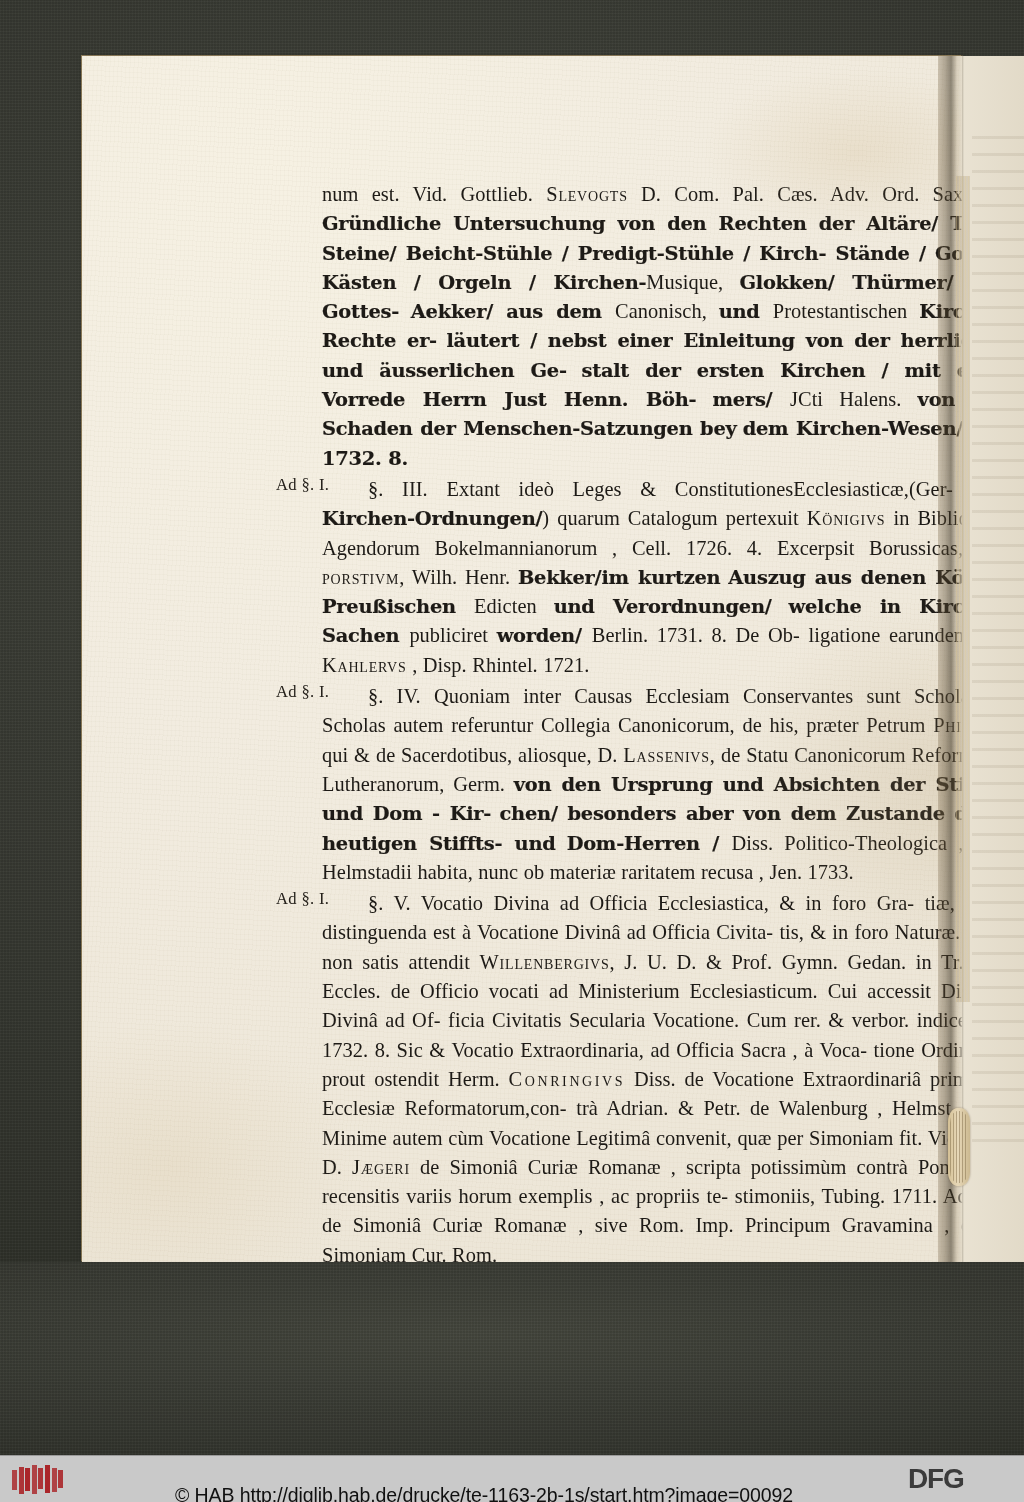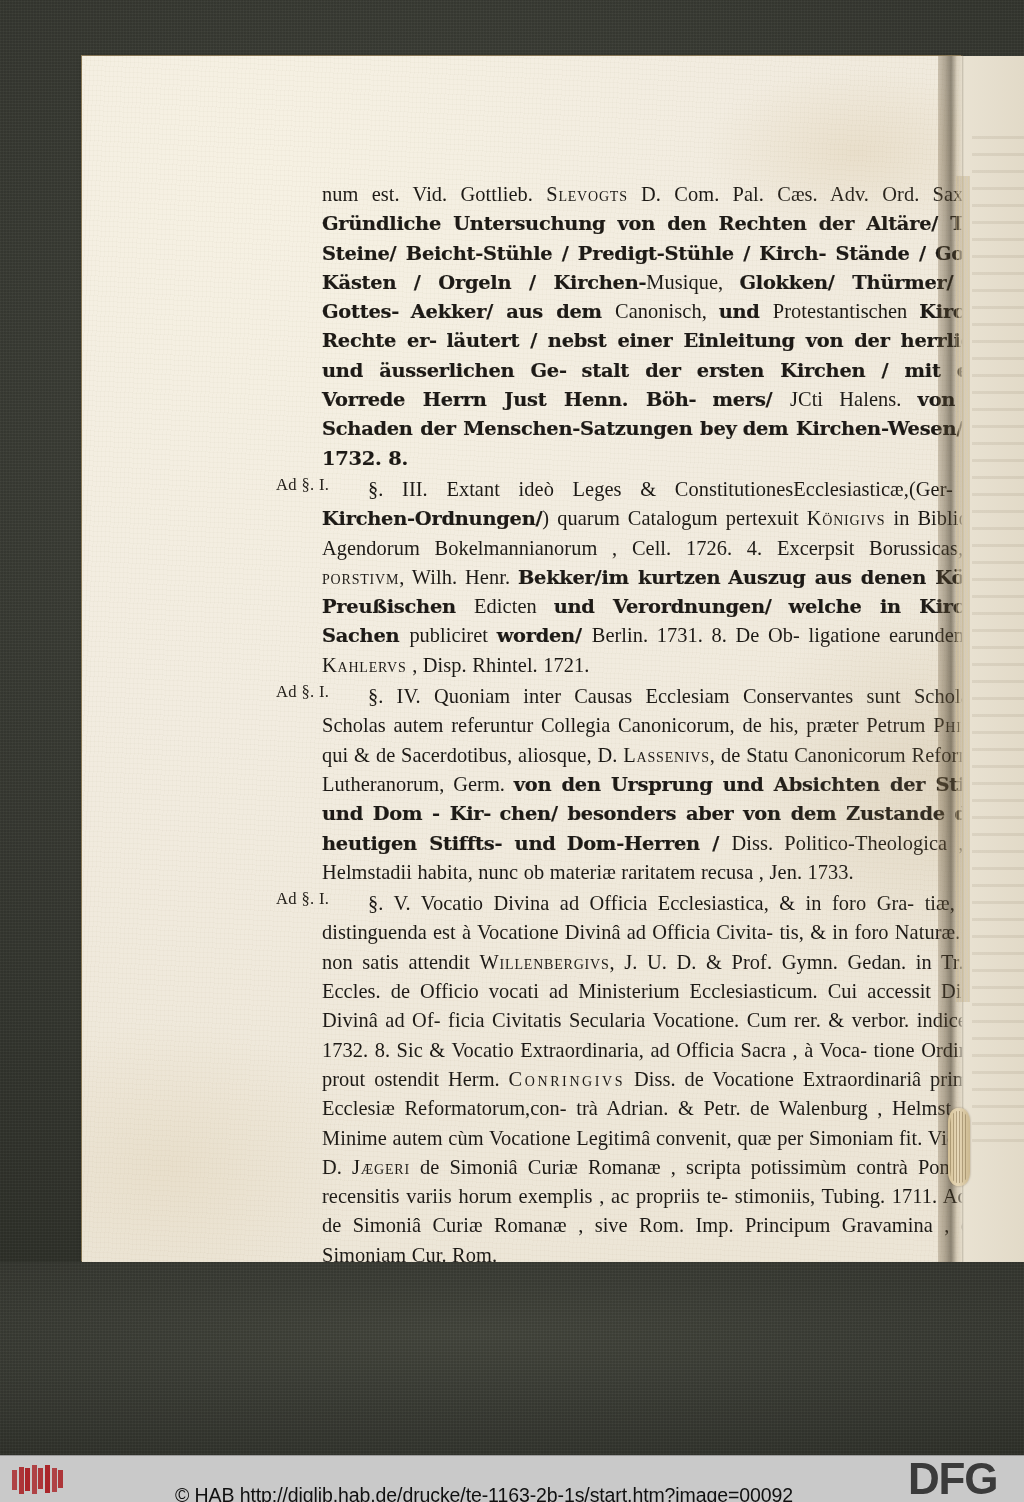--- a/index.html
+++ b/index.html
@@ -221,21 +221,21 @@
     margin-top: 32px;
   }
   #dfg-logo {
     flex: 0 0 106px;
     height: 46px;
     display: flex;
     align-items: center;
     justify-content: flex-start;
     font-family: "Liberation Sans", sans-serif;
     font-weight: 700;
-    font-size: 44px;
+    font-size: 28px;
     letter-spacing: -1.2px;
     color: #3b3b3b;
     padding-right: 10px;
   }
 </style>
 </head>
 <body>
 
 <div id="viewer">
 

